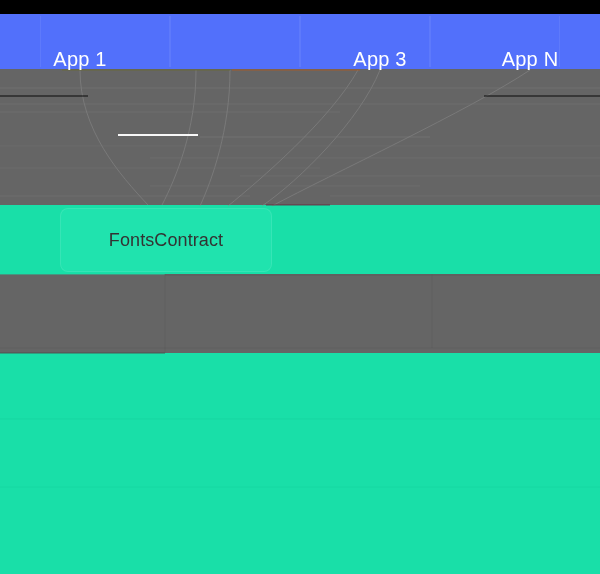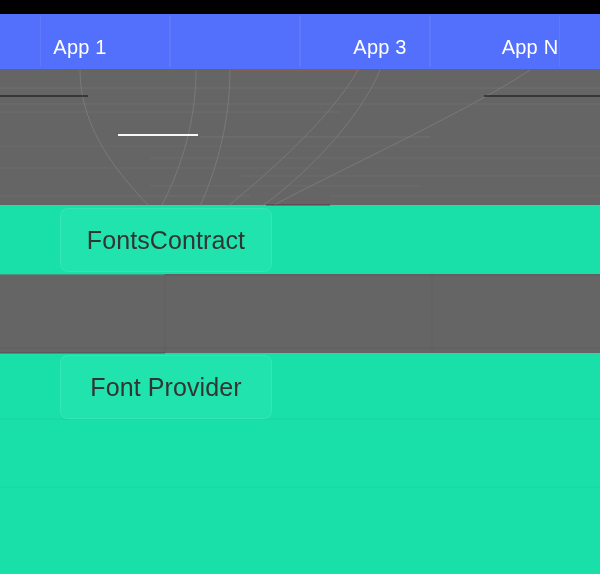--- a/index.html
+++ b/index.html
@@ -36,21 +36,21 @@
   .tab-ghost {
     position: absolute;
     top: 2px;
     height: 51px;
     border-left: 1px solid rgba(255,255,255,0.07);
     border-right: 1px solid rgba(255,255,255,0.07);
     box-sizing: border-box;
   }
   .tab {
     position: absolute;
-    top: 0;
+    top: 12px;
     height: 67px;
     display: flex;
     align-items: center;
     justify-content: center;
     color: #ffffff;
     font-size: 20px;
     letter-spacing: 0.2px;
     user-select: none;
   }
 
@@ -84,21 +84,21 @@
 
   
   .node {
     position: absolute;
     box-sizing: border-box;
     border-radius: 8px;
     display: flex;
     align-items: center;
     justify-content: center;
     color: #333333;
-    font-size: 25px;
+    font-size: 18px;
     letter-spacing: 0.1px;
     user-select: none;
   }
   .node.green-node {
     background: #20e3ae;
     box-shadow: 0 0 0 1px rgba(255,255,255,0.10) inset;
   }
 
   .node-fontscontract { left: 60px; top: 208px; width: 212px; height: 64px; }
   .node-fontprovider  { left: 60px; top: 355px; width: 212px; height: 64px; }
@@ -179,18 +179,15 @@
     </div>
     <div class="tab" style="left:450px; width:160px;">
       <span>App N</span>
     </div>
   </div>
 
   <div class="node green-node node-fontscontract">
     <span>FontsContract</span>
   </div>
 
-  <div class="node green-node node-fontprovider">
-    <span>Font Provider</span>
-  </div>
 
 
 </div>
 
 </body></html>

